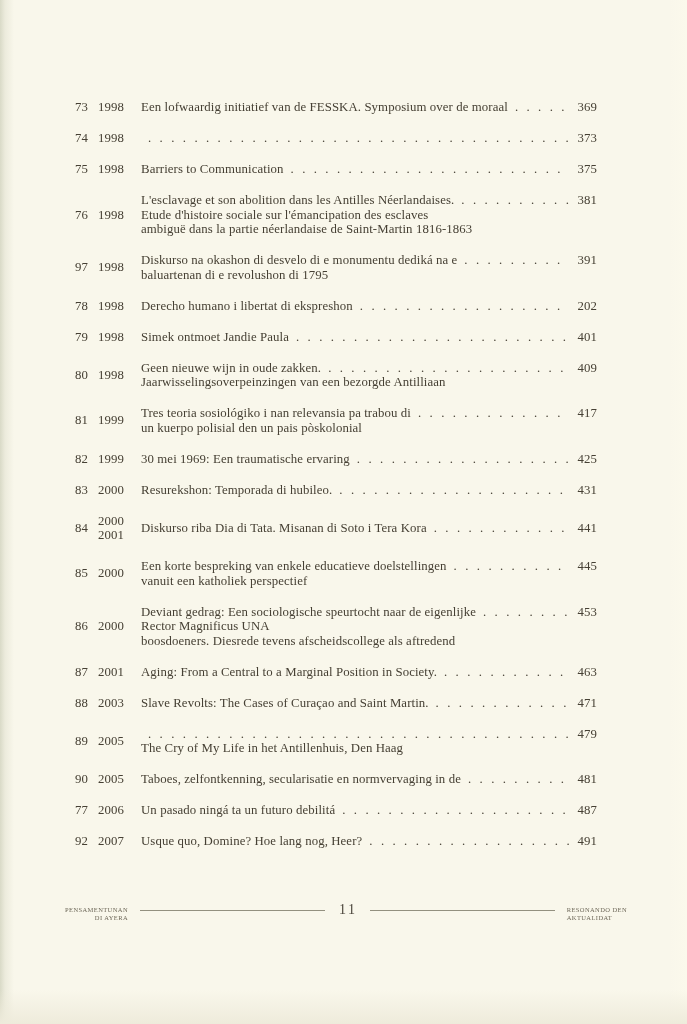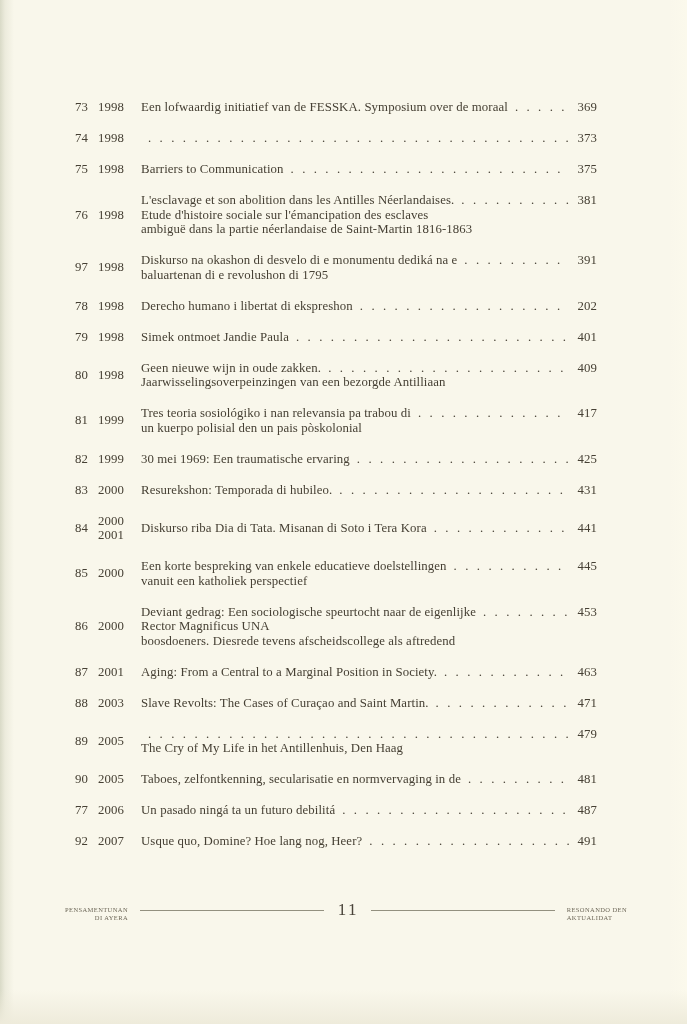--- a/index.html
+++ b/index.html
@@ -86,21 +86,21 @@
   .footer-label.left  { text-align: right; }
   .footer-label.right { text-align: left; }
   .footer-rule {
     flex: 1 1 auto;
     height: 1px;
     background: #93907f;
     margin: 4px 12px 0 12px;
   }
   .footer-pagenum {
     flex: 0 0 auto;
-    font-size: 17px;
+    font-size: 14px;
     line-height: 13px;
     letter-spacing: 2.5px;
     color: #4a443a;
     margin-top: -3px;
     padding-left: 2px;
   }
 </style>
 </head>
 <body>
 

